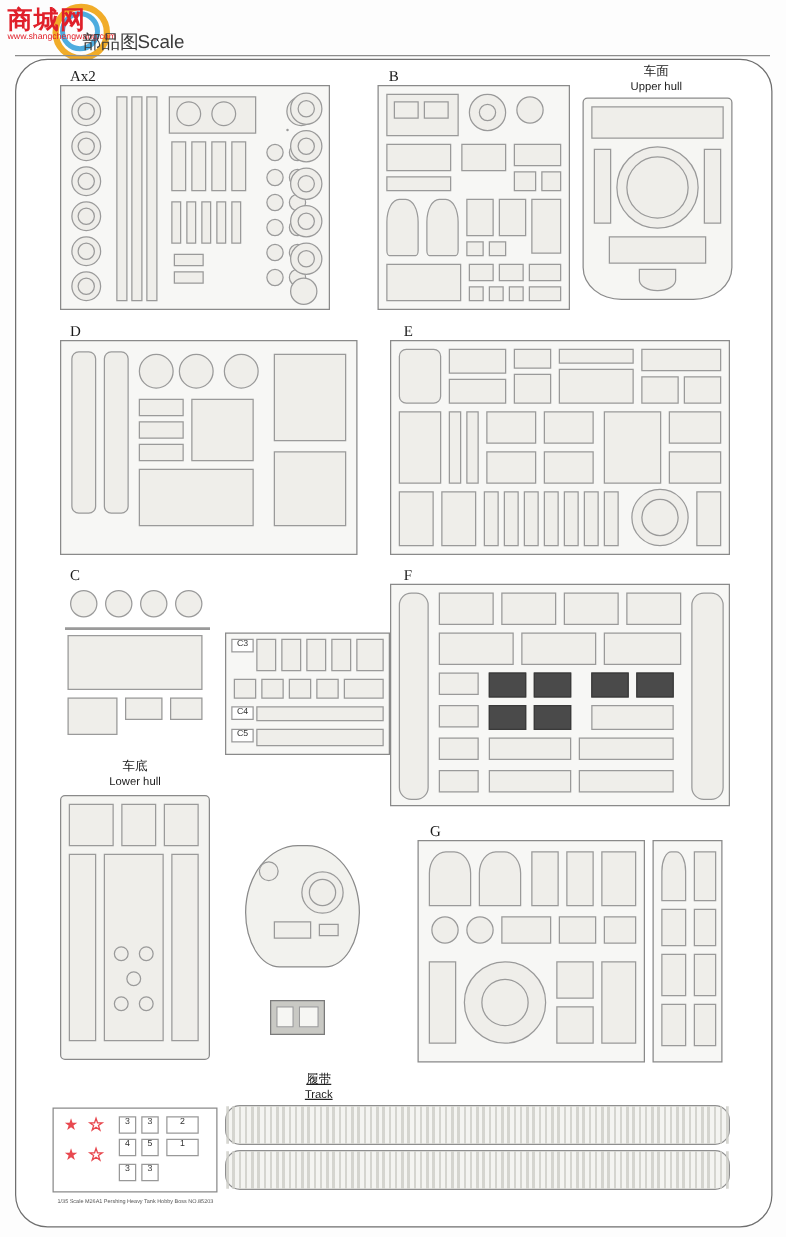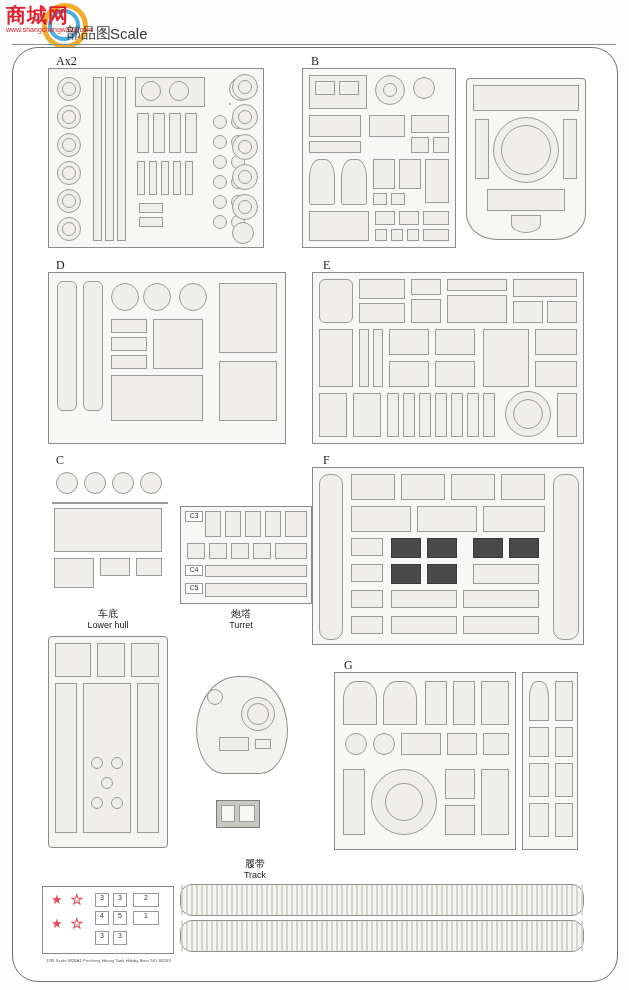--- a/index.html
+++ b/index.html
@@ -232,20 +232,24 @@
     <div class="p" style="left:6px;top:142px;width:60px;height:30px;"></div>
     <div class="p" style="left:72px;top:142px;width:20px;height:14px;"></div>
     <div class="p" style="left:96px;top:142px;width:20px;height:14px;"></div>
     <div class="p" style="left:120px;top:142px;width:26px;height:14px;"></div>
     <div class="p" style="left:72px;top:160px;width:12px;height:12px;"></div>
     <div class="p" style="left:88px;top:160px;width:12px;height:12px;"></div>
     <div class="p" style="left:104px;top:160px;width:12px;height:12px;"></div>
     <div class="p" style="left:120px;top:160px;width:26px;height:12px;"></div>
   </div>
 
+  <div class="cap" style="left:470px;top:52px;width:110px;">
+    <span class="cn">车面</span>
+    <span class="en">Upper hull</span>
+  </div>
   <div class="upperhull" style="left:466px;top:78px;width:118px;height:160px;">
     <div class="p" style="left:6px;top:6px;width:106px;height:26px;"></div>
     <div class="p r" style="left:26px;top:38px;width:66px;height:66px;"></div>
     <div class="p r" style="left:34px;top:46px;width:50px;height:50px;"></div>
     <div class="p" style="left:8px;top:40px;width:14px;height:60px;"></div>
     <div class="p" style="left:96px;top:40px;width:14px;height:60px;"></div>
     <div class="p" style="left:20px;top:110px;width:78px;height:22px;"></div>
     <div class="p" style="left:44px;top:136px;width:30px;height:18px;border-radius:0 0 50% 50%;"></div>
   </div>
 
@@ -370,24 +374,20 @@
     <div class="p" style="left:6px;top:46px;width:22px;height:150px;"></div>
     <div class="p" style="left:88px;top:46px;width:22px;height:150px;"></div>
     <div class="p" style="left:34px;top:46px;width:48px;height:150px;"></div>
     <div class="p r" style="left:42px;top:120px;width:12px;height:12px;"></div>
     <div class="p r" style="left:62px;top:120px;width:12px;height:12px;"></div>
     <div class="p r" style="left:52px;top:140px;width:12px;height:12px;"></div>
     <div class="p r" style="left:42px;top:160px;width:12px;height:12px;"></div>
     <div class="p r" style="left:62px;top:160px;width:12px;height:12px;"></div>
   </div>
 
-  <div class="cap" style="left:186px;top:608px;width:110px;">
-    <span class="cn">炮塔</span>
-    <span class="en">Turret</span>
-  </div>
   <div class="turret" style="left:196px;top:676px;width:90px;height:96px;">
     <div class="p r" style="left:10px;top:12px;width:16px;height:16px;"></div>
     <div class="p r" style="left:44px;top:20px;width:34px;height:34px;"></div>
     <div class="p r" style="left:50px;top:26px;width:22px;height:22px;"></div>
     <div class="p" style="left:22px;top:60px;width:30px;height:14px;"></div>
     <div class="p" style="left:58px;top:62px;width:16px;height:10px;"></div>
   </div>
 
   <div class="pe" style="left:216px;top:800px;width:42px;height:26px;">
     <div class="p lite" style="left:4px;top:4px;width:14px;height:17px;"></div>
@@ -432,21 +432,21 @@
     <div class="numbox" style="left:90px;top:6px;width:24px;height:12px;">2</div>
     <div class="numbox" style="left:52px;top:24px;width:12px;height:12px;">4</div>
     <div class="numbox" style="left:70px;top:24px;width:12px;height:12px;">5</div>
     <div class="numbox" style="left:90px;top:24px;width:24px;height:12px;">1</div>
     <div class="star" style="left:8px;top:30px;">★</div>
     <div class="star" style="left:28px;top:30px;color:#fff;-webkit-text-stroke:1px #e8484f;">★</div>
     <div class="numbox" style="left:52px;top:44px;width:12px;height:12px;">3</div>
     <div class="numbox" style="left:70px;top:44px;width:12px;height:12px;">3</div>
   </div>
 
-  <div class="cap" style="left:200px;top:858px;width:110px;">
+  <div class="cap" style="left:200px;top:858px;width:110px;text-decoration:underline;">
     <span class="cn">履带</span>
     <span class="en">Track</span>
   </div>
   <div class="track-band" style="left:180px;top:884px;width:402px;height:30px;">
     <div class="track-teeth"></div>
   </div>
   <div class="track-band" style="left:180px;top:920px;width:402px;height:30px;">
     <div class="track-teeth"></div>
   </div>
 

